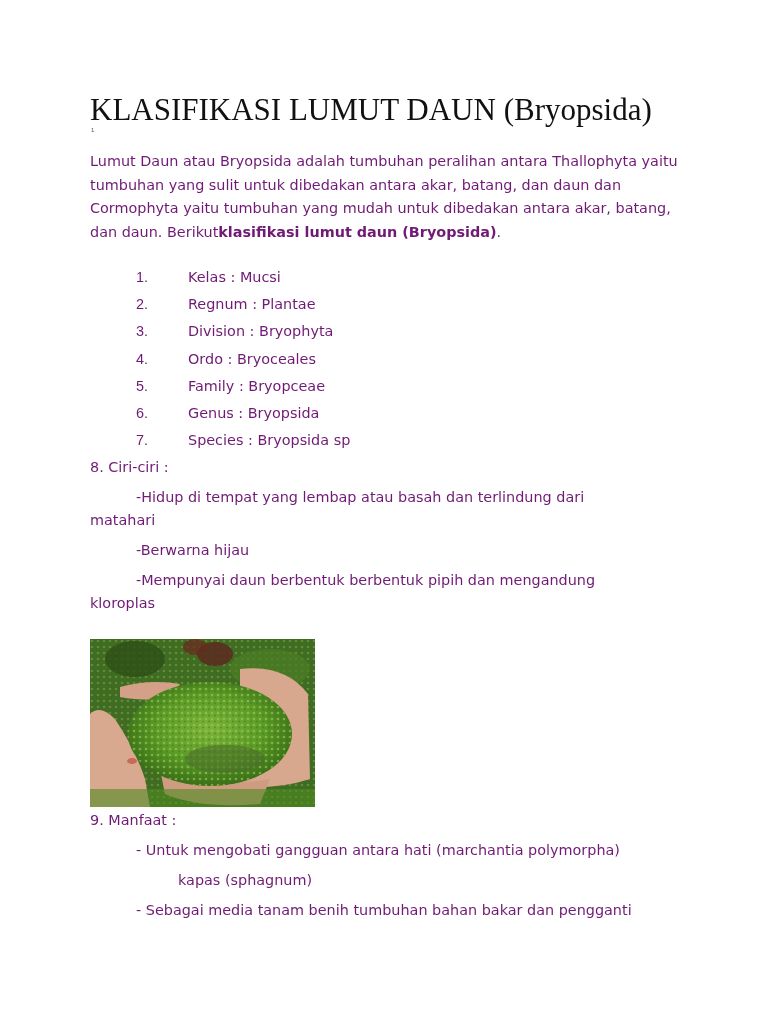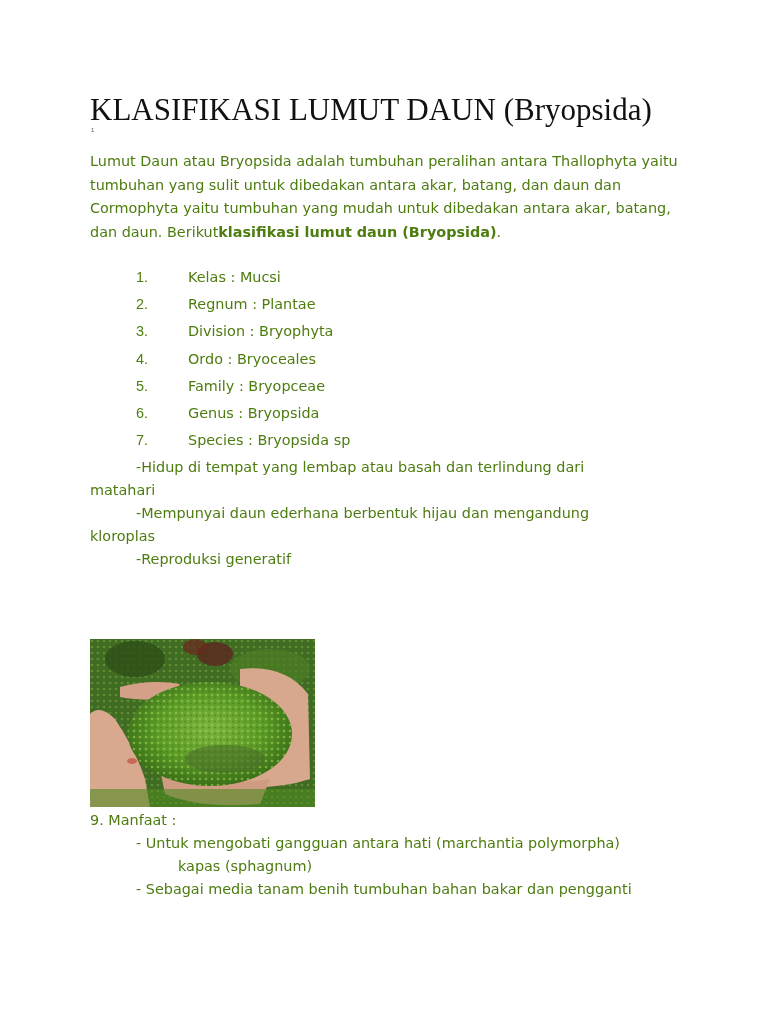--- a/index.html
+++ b/index.html
@@ -37,21 +37,21 @@
       position: absolute;
       left: 91px;
       top: 127px;
       font-family: "Liberation Sans", sans-serif;
       font-size: 6px;
       color: #555555;
     }
     .body-text {
       font-family: "DejaVu Sans", "Liberation Sans", sans-serif;
       font-size: 14.4px;
-      color: #4d7c0f;
+      color: #701a75;
     }
     .intro {
       position: absolute;
       left: 90px;
       top: 150px;
       width: 600px;
       line-height: 23.5px;
       margin: 0;
     }
     .intro b {
@@ -87,20 +87,21 @@
       width: 560px;
       margin: 0;
       line-height: 23px;
     }
     .section .heading {
       display: block;
     }
     .section .item {
       display: block;
       text-indent: 46px;
+      margin-top: 7px;
     }
     .ciri { top: 456px; }
     .manfaat { top: 809px; }
     .tab-gap { display: inline-block; width: 88px; }
     .photo {
       position: absolute;
       left: 90px;
       top: 639px;
       width: 225px;
       height: 168px;
@@ -144,23 +145,24 @@
         <span class="num">6.</span>
         <span class="val">Genus : Bryopsida</span>
       </li>
     <li>
         <span class="num">7.</span>
         <span class="val">Species : Bryopsida sp</span>
       </li>
   </ul>
 
   <div class="section ciri body-text">
+    <span class="heading">8. Ciri-ciri :</span>
     <span class="item">-Hidup di tempat yang lembap atau basah dan terlindung dari matahari</span>
-    <span class="item">-Mempunyai daun ederhana berbentuk hijau dan mengandung kloroplas</span>
-    <span class="item">-Reproduksi generatif</span>
+    <span class="item">-Berwarna hijau</span>
+    <span class="item">-Mempunyai daun berbentuk berbentuk pipih dan mengandung kloroplas</span>
   </div>
 
   <div class="photo">
     <svg width="225" height="168" viewBox="0 0 225 168" xmlns="http://www.w3.org/2000/svg">
       <defs>
         <radialGradient id="mossG" cx="50%" cy="45%" r="55%">
           <stop offset="0%" stop-color="#7cb43a"></stop>
           <stop offset="60%" stop-color="#5a9a26"></stop>
           <stop offset="100%" stop-color="#3a6e18"></stop>
         </radialGradient>

